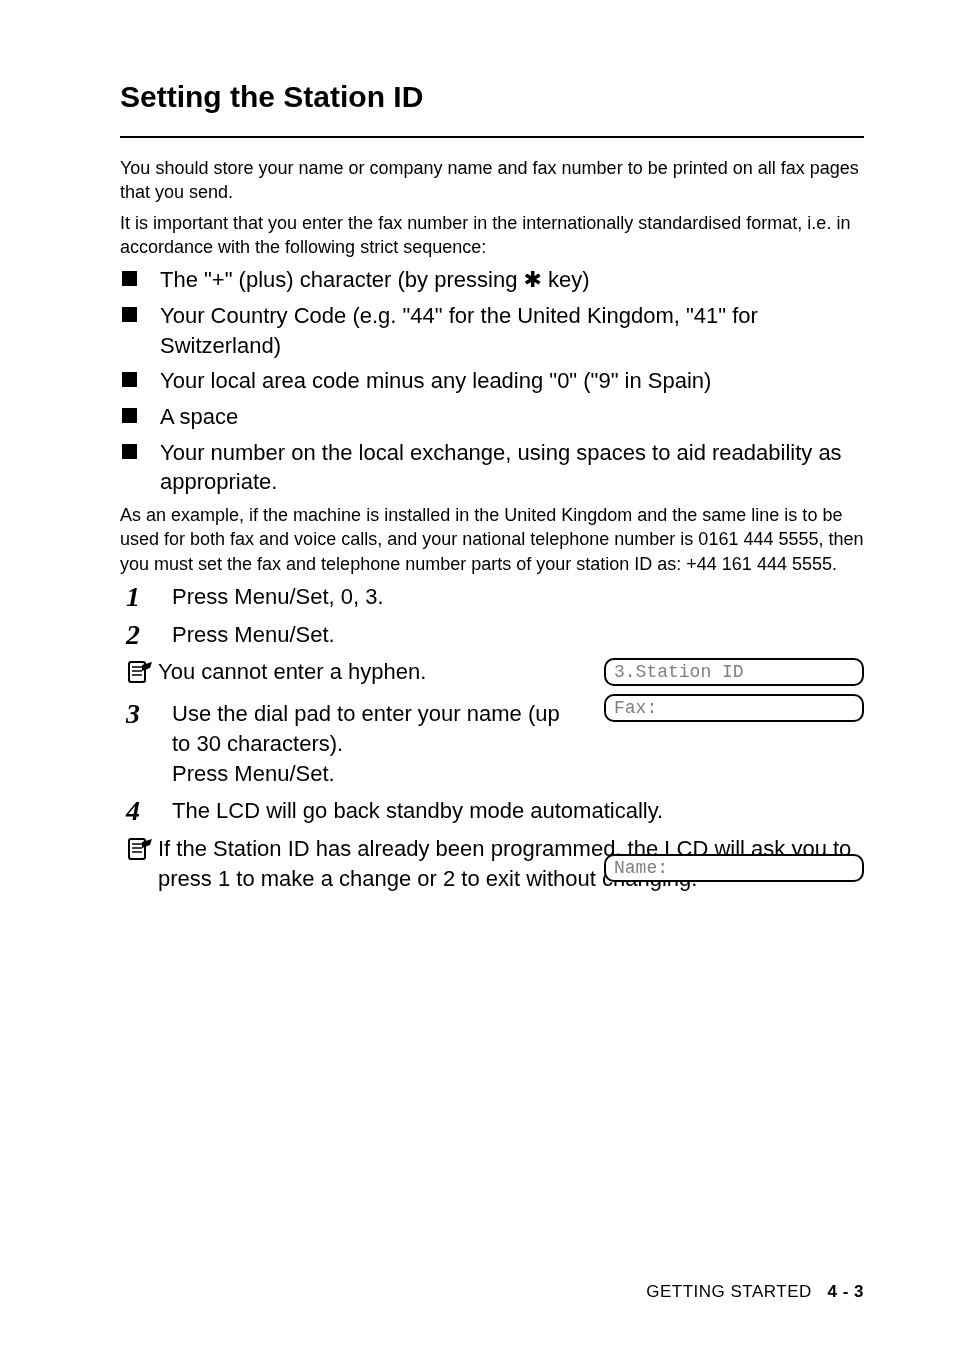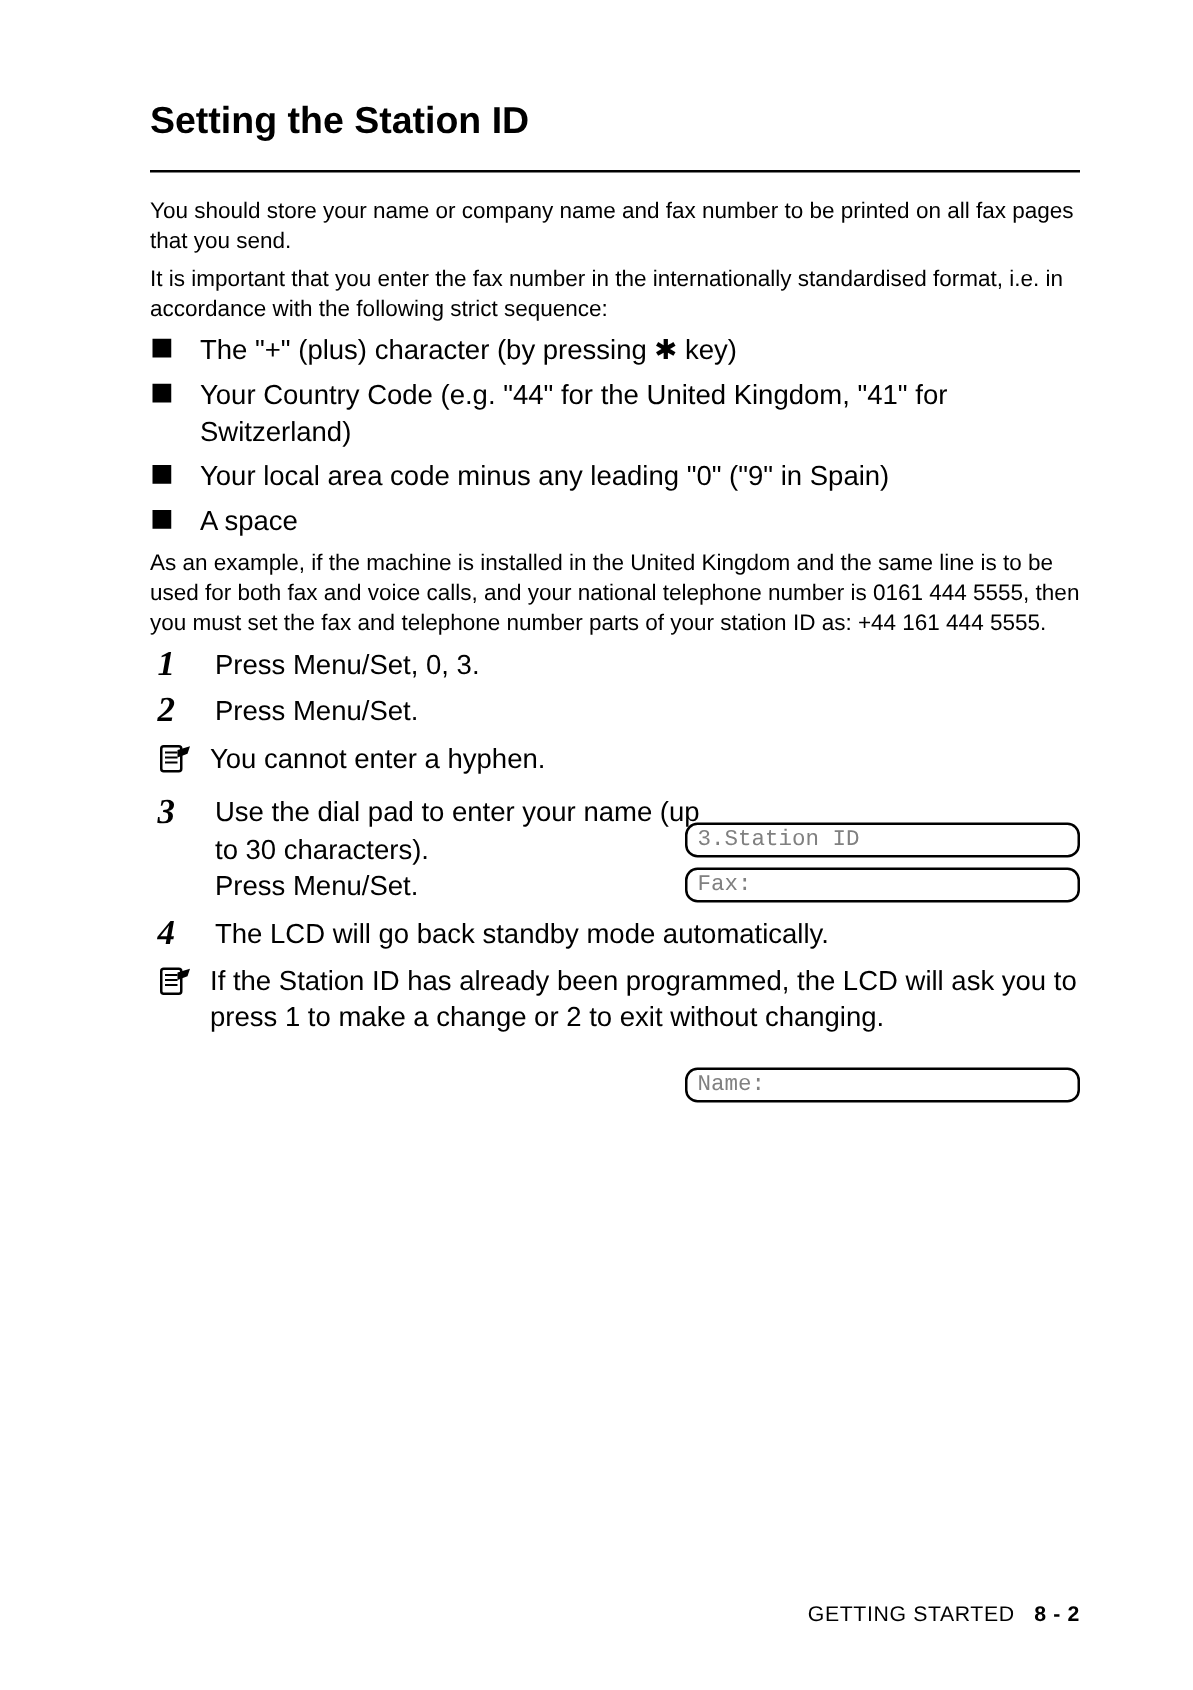--- a/index.html
+++ b/index.html
@@ -78,36 +78,36 @@
   }
   .step-body {
     max-width: 400px;
   }
   .step-full {
     max-width: 100%;
   }
   .note-row {
     display: flex;
     align-items: flex-start;
-    gap: 14px;
+    gap: 4px;
     margin: 6px 0 10px 0;
   }
   .note-row .icon {
     flex-shrink: 0;
     margin-top: 2px;
     margin-left: 6px;
   }
   .note-row .txt {
     font-size: 22px;
     line-height: 1.35;
   }
   .lcd {
     position: absolute;
     right: 90px;
-    width: 316px;
+    width: 260px;
     border: 2px solid #000;
     border-radius: 10px;
     font-family: "Courier New", monospace;
     font-size: 18px;
     color: #808080;
     padding: 0 8px;
     line-height: 24px;
     background: #fff;
   }
   .footer {
@@ -130,20 +130,21 @@
 <p class="para">You should store your name or company name and fax number to be printed on all fax pages that you send.</p>
 <p class="para">It is important that you enter the fax number in the internationally standardised format, i.e. in accordance with the following strict sequence:</p>
 
 <ul class="sq">
   <li>
     <span>The "+" (plus) character (by pressing </span><span class="star">✱</span><span> key)</span>
   </li>
   <li>Your Country Code (e.g. "44" for the United Kingdom, "41" for Switzerland)</li>
   <li>Your local area code minus any leading "0" ("9" in Spain)</li>
   <li>A space</li>
+  <li>Your number on the local exchange, using spaces to aid readability as appropriate.</li>
 </ul>
 
 <p class="para">As an example, if the machine is installed in the United Kingdom and the same line is to be used for both fax and voice calls, and your national telephone number is 0161 444 5555, then you must set the fax and telephone number parts of your station ID as: +44 161 444 5555.</p>
 
 <div class="lcd" style="top:658px;">3.Station ID</div>
 <div class="lcd" style="top:694px;">Fax:</div>
 <div class="lcd" style="top:854px;">Name:</div>
 
 <ol class="steps">
   <li>
@@ -194,14 +195,14 @@
       <line x1="6" y1="16" x2="16" y2="16" stroke="#000" stroke-width="1.5"></line>
       <path d="M16 6 l10 -3 l-2 6 l-8 3 z" fill="#000"></path>
     </svg>
   </span>
   <span class="txt">
     <span>If the Station ID has already been programmed, the LCD will ask you to press </span><strong>1</strong><span> to make a change or </span><strong>2</strong><span> to exit without changing.</span>
   </span>
 </div>
 
 <div class="footer">
-  <span>GETTING STARTED</span>&nbsp;&nbsp;&nbsp;<b>8 - 2</b>
+  <span>GETTING STARTED</span>&nbsp;&nbsp;&nbsp;<b>4 - 3</b>
 </div>
 
 </body></html>

